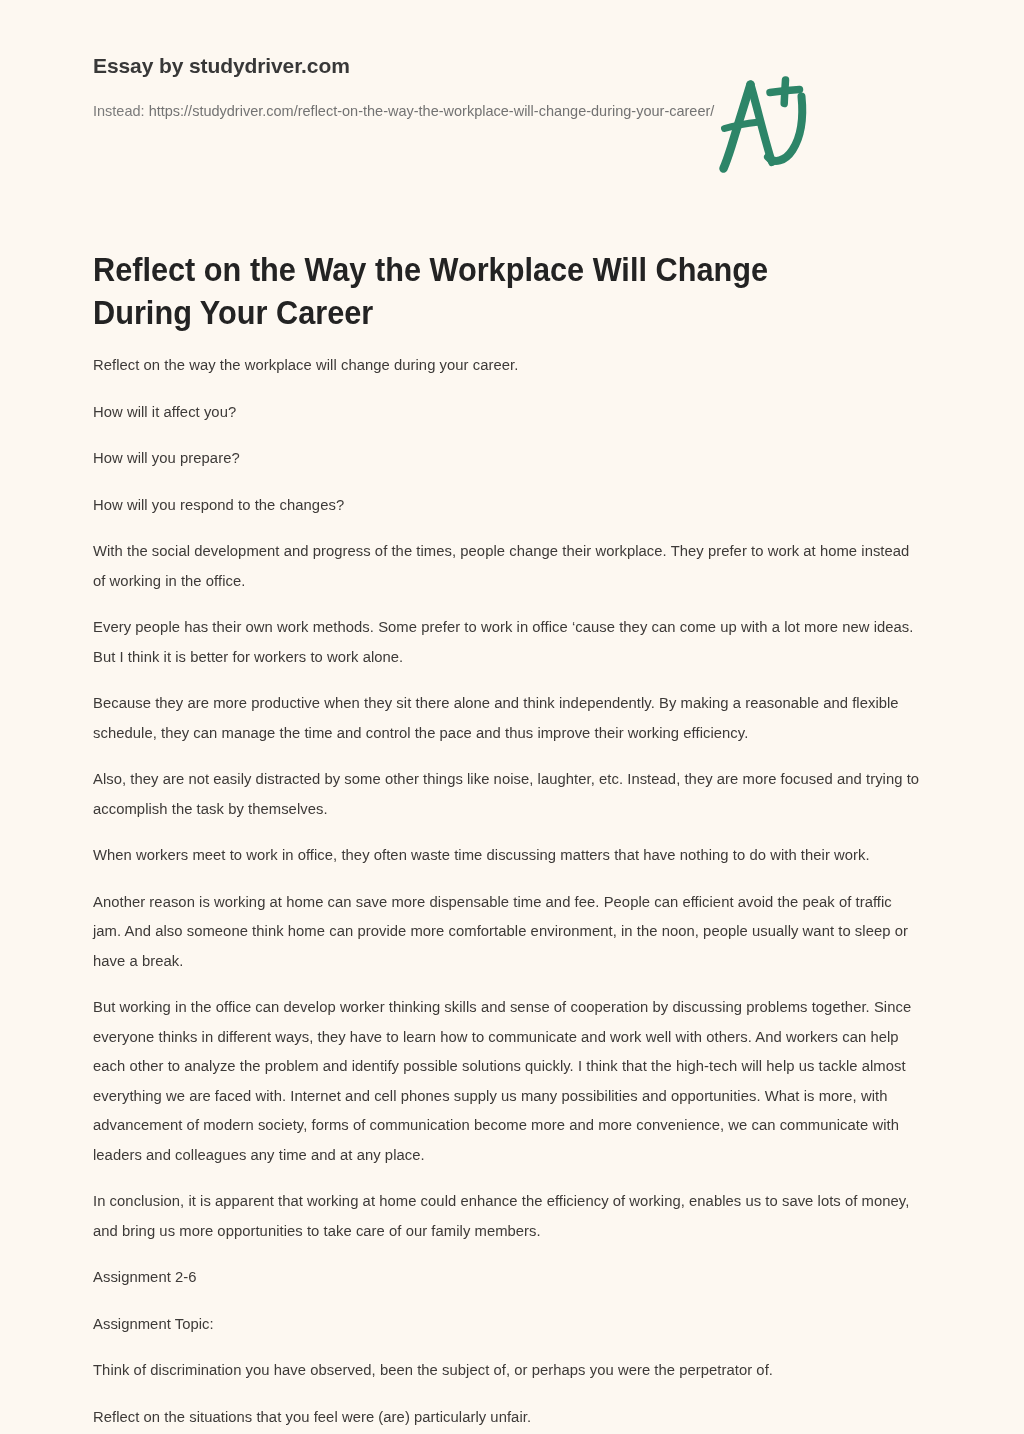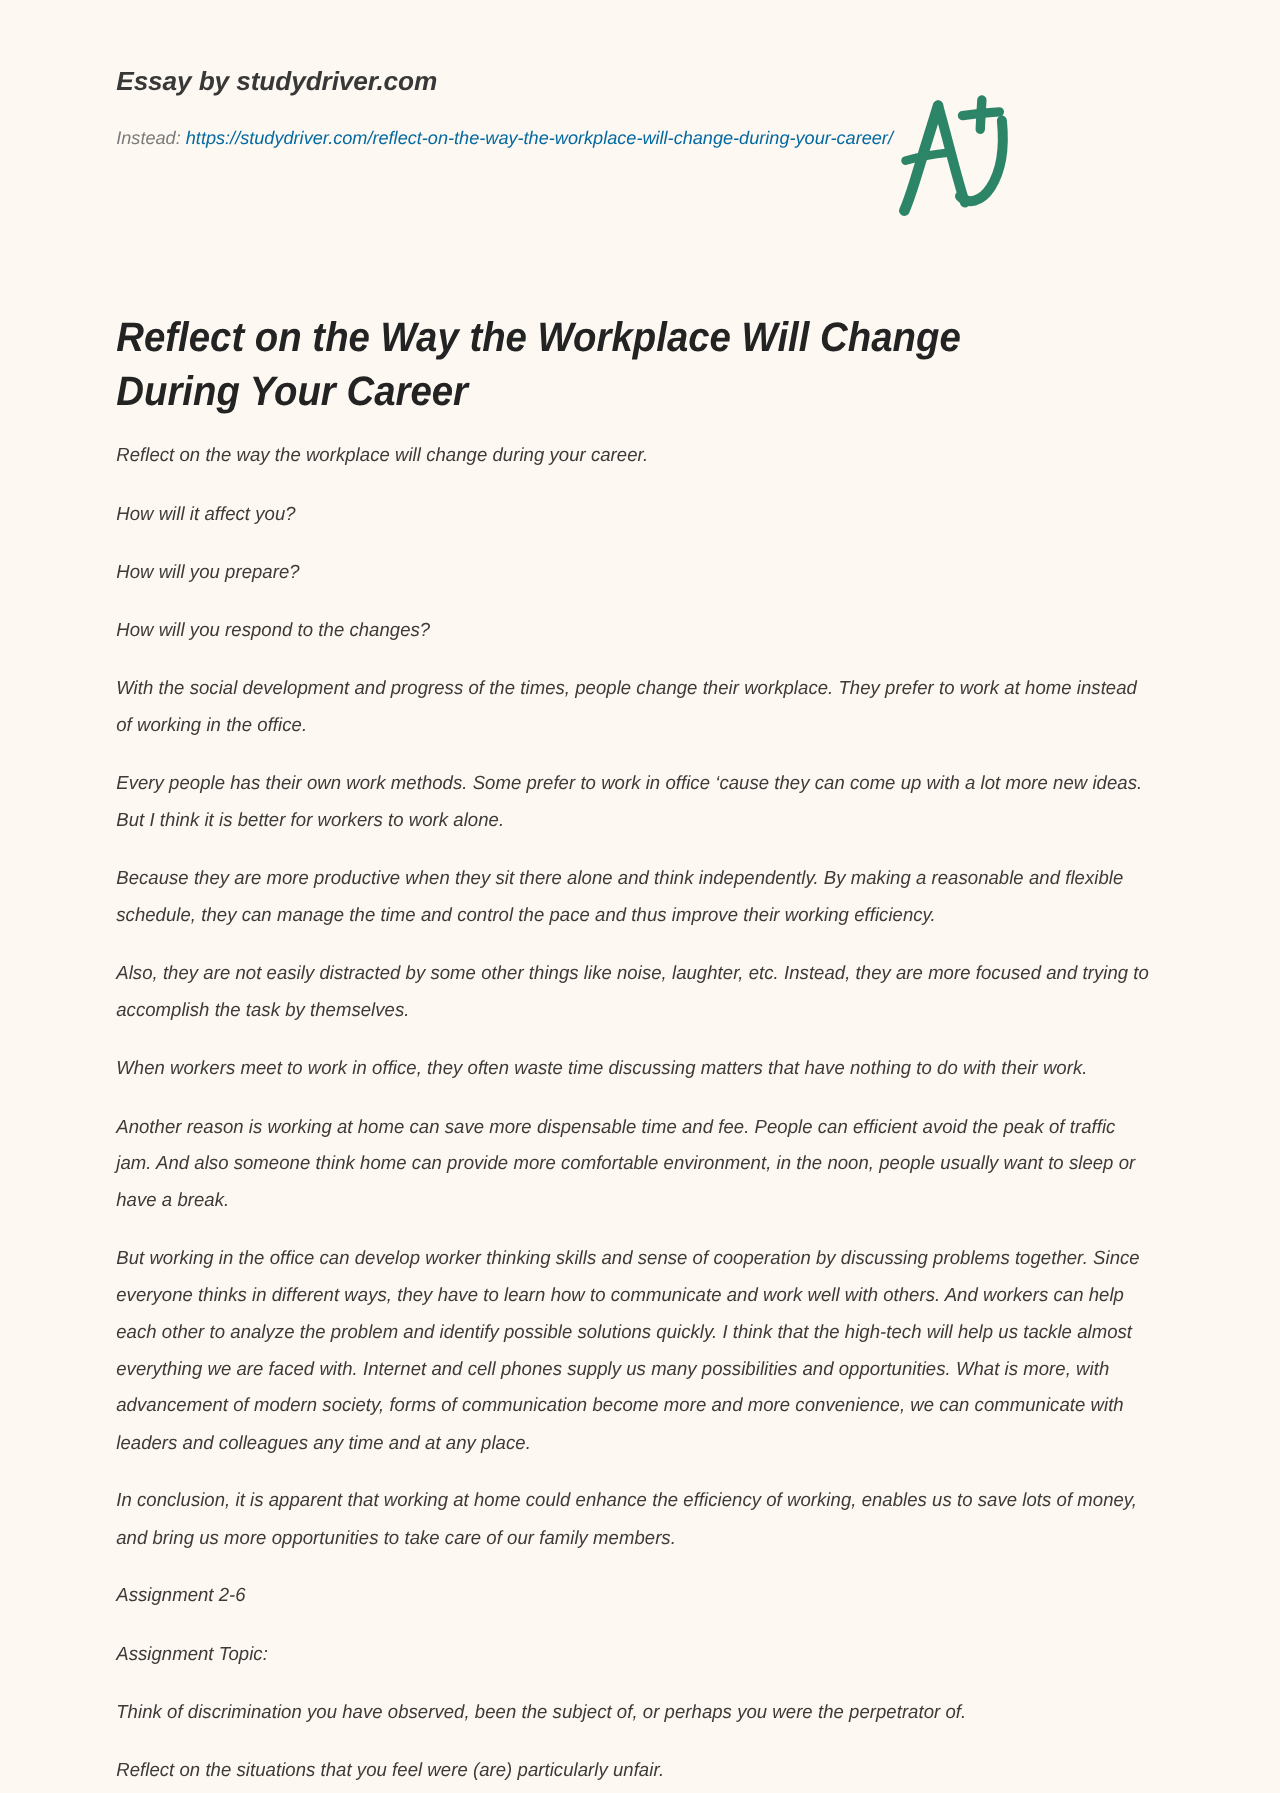--- a/index.html
+++ b/index.html
@@ -15,21 +15,20 @@
     font-family: "Liberation Sans", sans-serif;
     -webkit-font-smoothing: antialiased;
   }
 
   .page {
     position: relative;
     width: 892px;
     height: 1434px;
     background: #fdf8f1;
     box-sizing: border-box;
-    font-style: italic;
   }
 
   
   .header {
     position: absolute;
     left: 93px;
     top: 52px;
     width: 860px;
   }
 
@@ -47,21 +46,21 @@
     font-size: 14.5px;
     line-height: 26px;
     color: #7b7b7b;
     max-width: 660px;
     word-break: break-word;
   }
   .source-label {
     color: #7b7b7b;
   }
   .source-url {
-    color: #0369a1;
+    color: #737373;
     text-decoration: none;
   }
 
   
   .logo {
     position: absolute;
     right: 74px;
     top: 72px;
     width: 112px;
     height: 112px;

